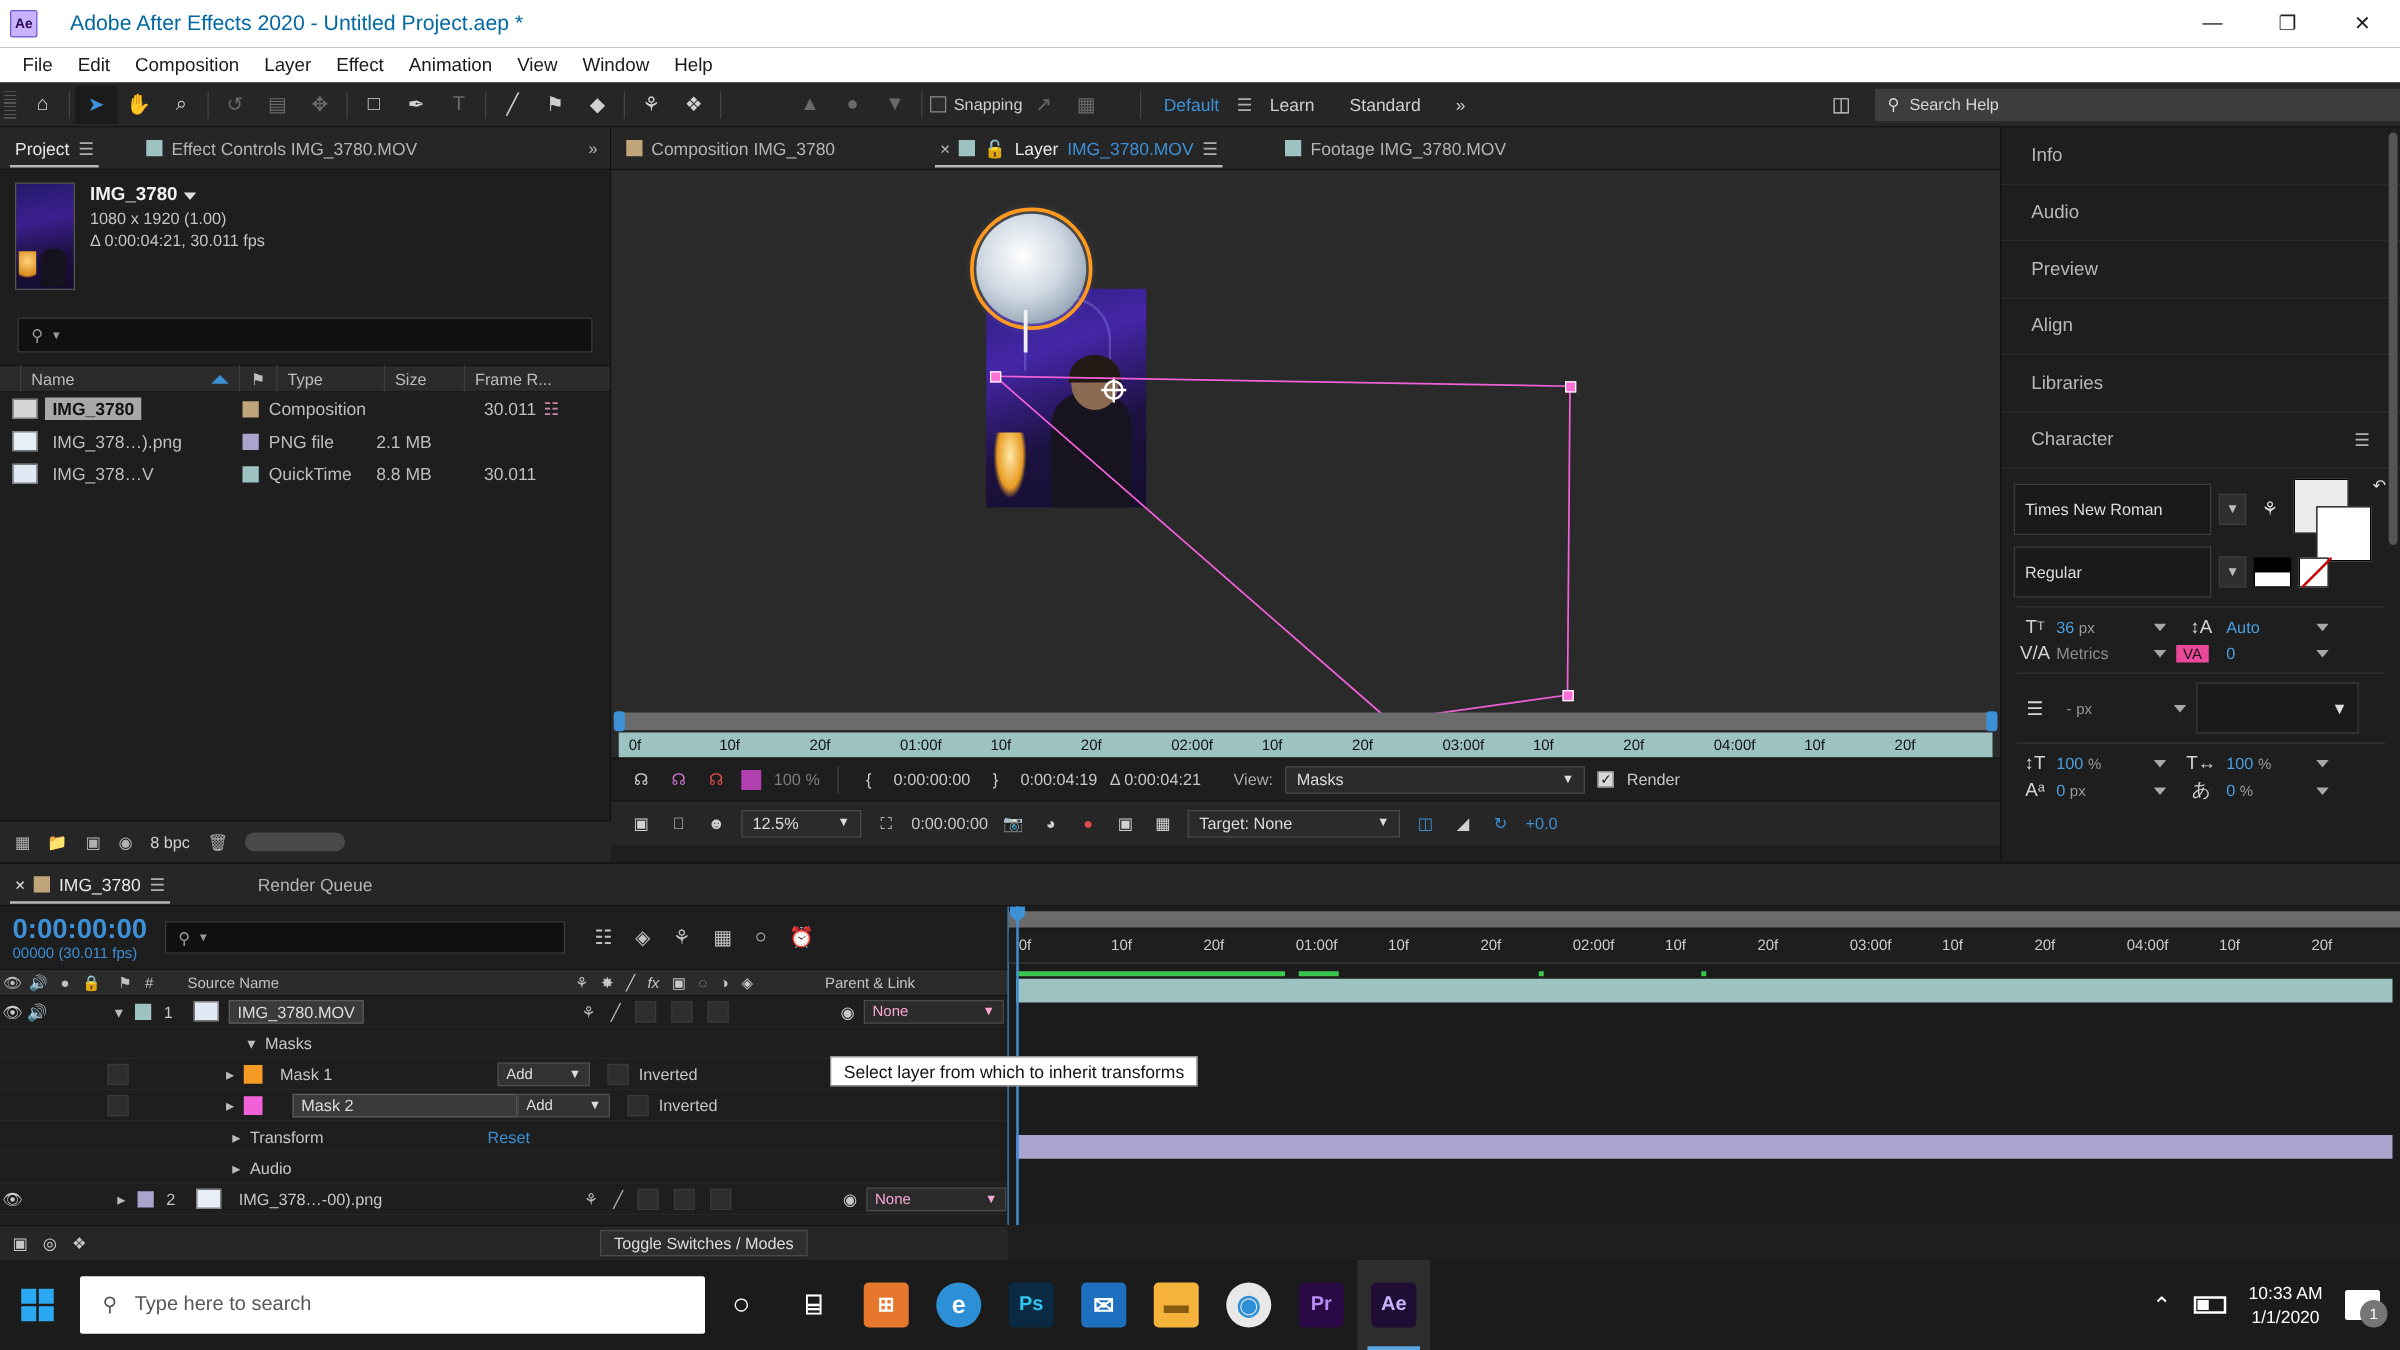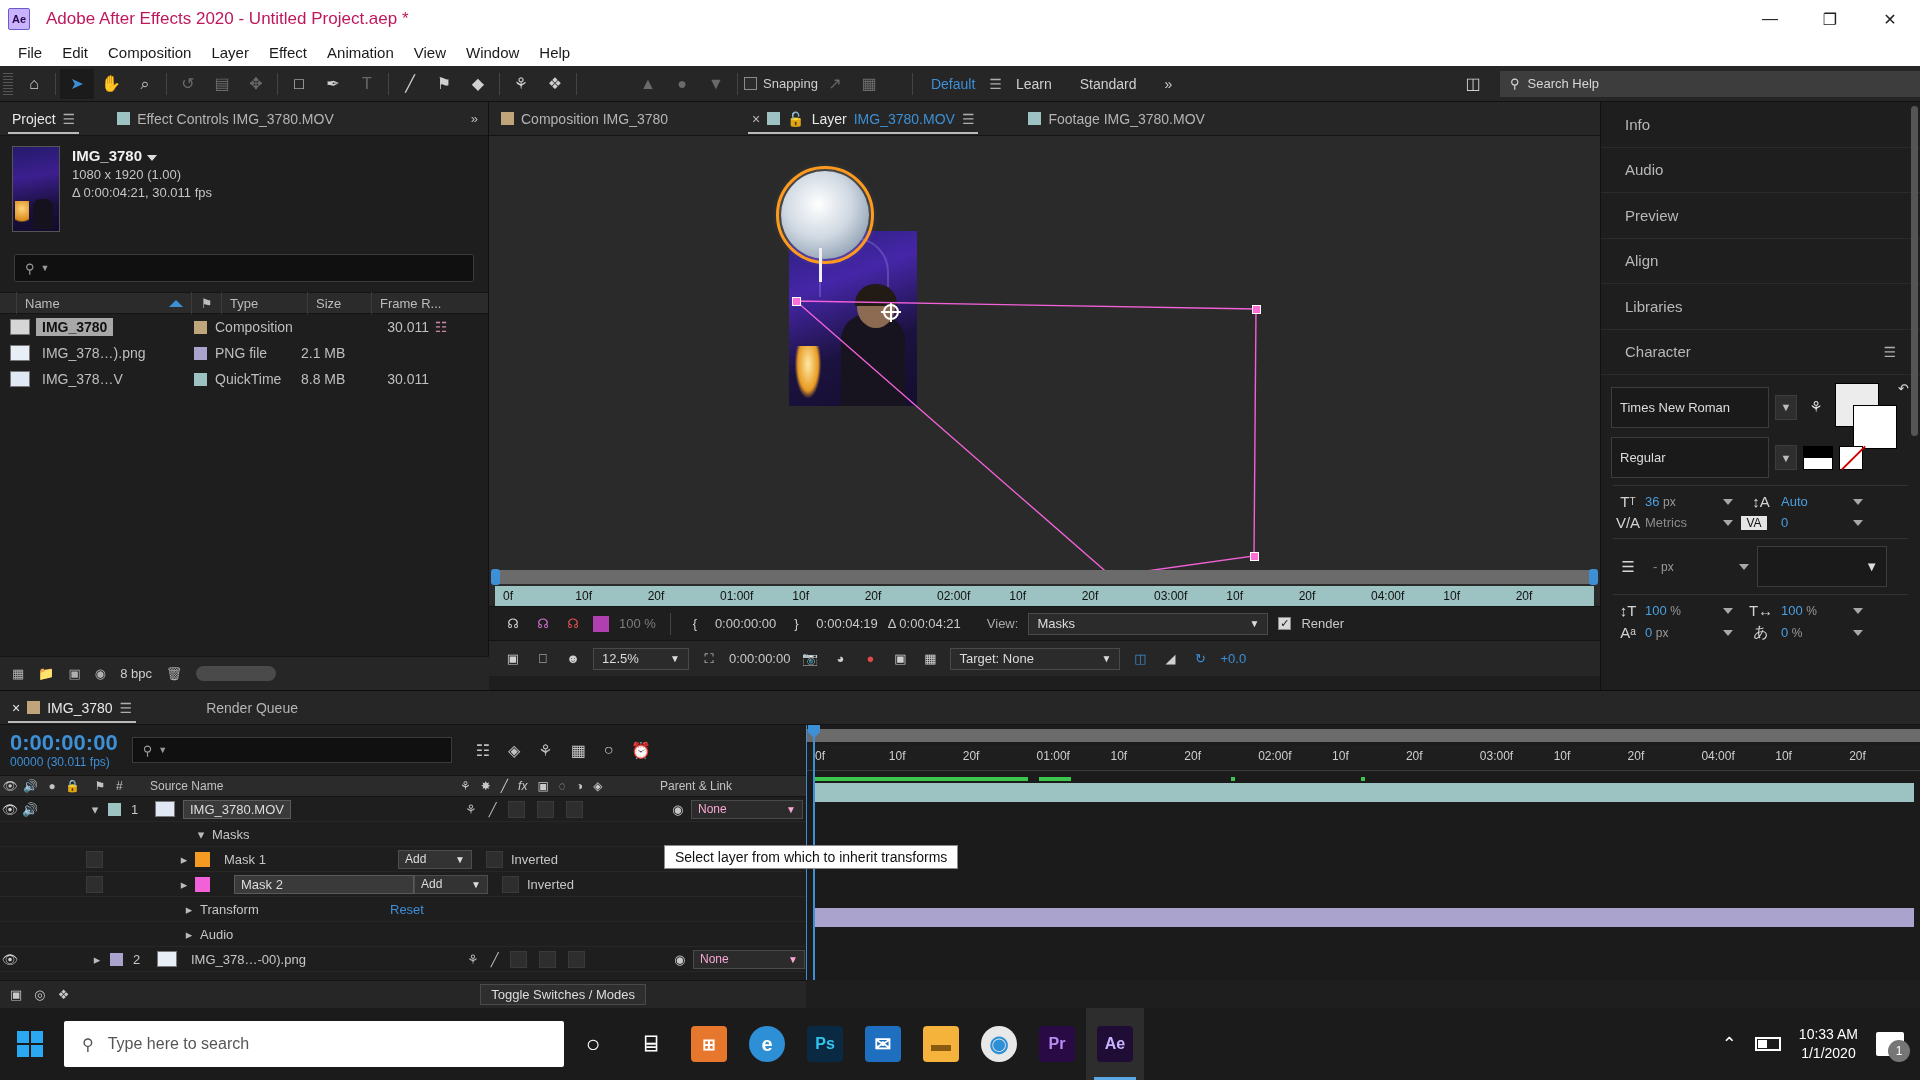--- a/index.html
+++ b/index.html
@@ -15,21 +15,21 @@
   .titlebar {
     position:absolute; left:0; top:0; width:1920px; height:38px;
     background:#ffffff; display:flex; align-items:center;
   }
   .ae-badge {
     width:22px; height:22px; margin-left:8px; background:#9999ff;
     border:1px solid #6a5acd; color:#2a0a4a; font-size:11px; font-weight:bold;
     display:flex; align-items:center; justify-content:center; border-radius:2px;
     background:#c9b3ff;
   }
-  .title-text { color:#be185d; font-size:17px; margin-left:16px; }
+  .title-text { color:#0369a1; font-size:17px; margin-left:26px; }
   .win-btns { margin-left:auto; display:flex; height:38px; }
   .win-btn { width:60px; height:38px; display:flex; align-items:center;
     justify-content:center; color:#222; font-size:16px; }
 
   
   .menubar {
     position:absolute; left:0; top:38px; width:1920px; height:28px;
     background:#ffffff; display:flex; align-items:center; padding-left:8px;
   }
   .menu-item { color:#1a1a1a; font-size:15px; padding:2px 10px; }
@@ -648,21 +648,21 @@
         <span class="ci">T<span style="font-size:10px">T</span></span>
         <span><span class="cv">36</span> <span class="unit">px</span></span>
         <span class="tri"></span>
         <span class="ci">↕A</span>
         <span><span class="cv">Auto</span></span>
         <span class="tri"></span>
 
         <span class="ci">V/A</span>
         <span><span class="cv gray">Metrics</span></span>
         <span class="tri"></span>
-        <span class="ci" style="background:#e5e5e5;color:#111;font-size:12px;width:26px">VA</span>
+        <span class="ci" style="background:#ec4899;color:#111;font-size:12px;width:26px">VA</span>
         <span><span class="cv">0</span></span>
         <span class="tri"></span>
       </div>
       <div class="hr"></div>
 
       <div style="display:flex;align-items:center;gap:8px">
         <span class="ci" style="width:34px">☰</span>
         <span style="width:78px"><span class="cv gray">-</span> <span class="unit">px</span></span>
         <span class="tri"></span>
         <span class="cfield" style="width:130px;justify-content:flex-end">▼</span>

